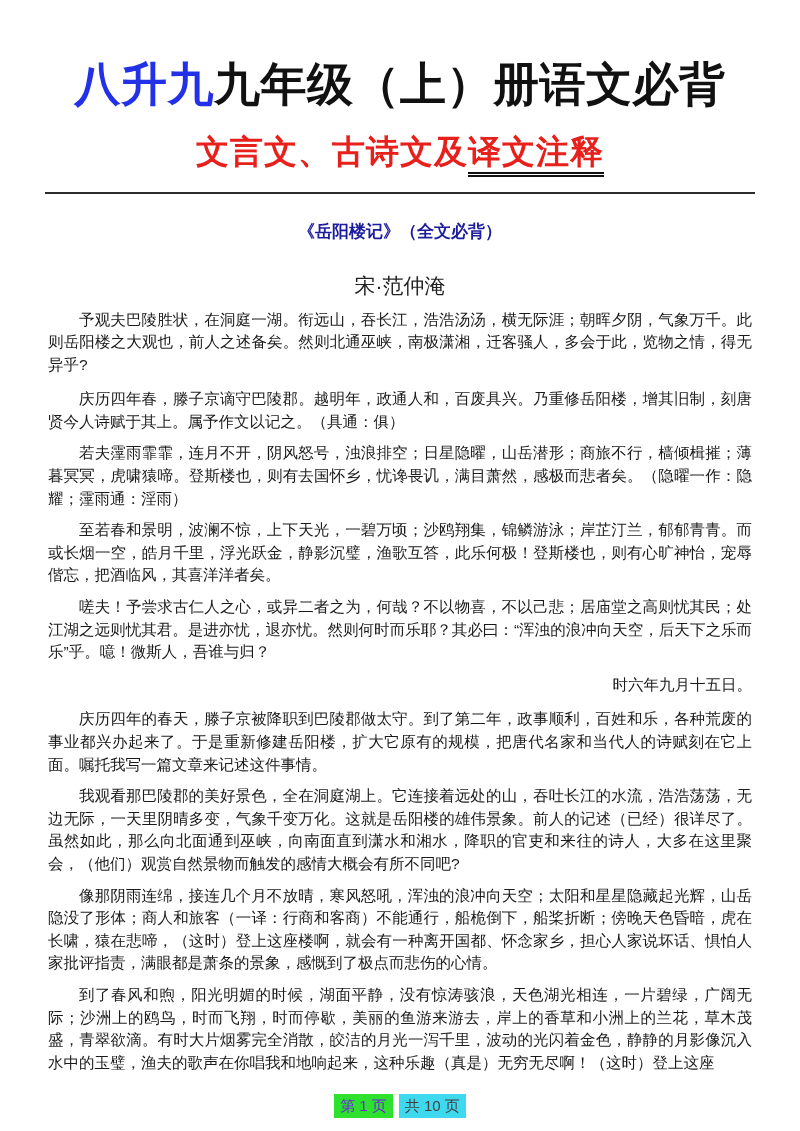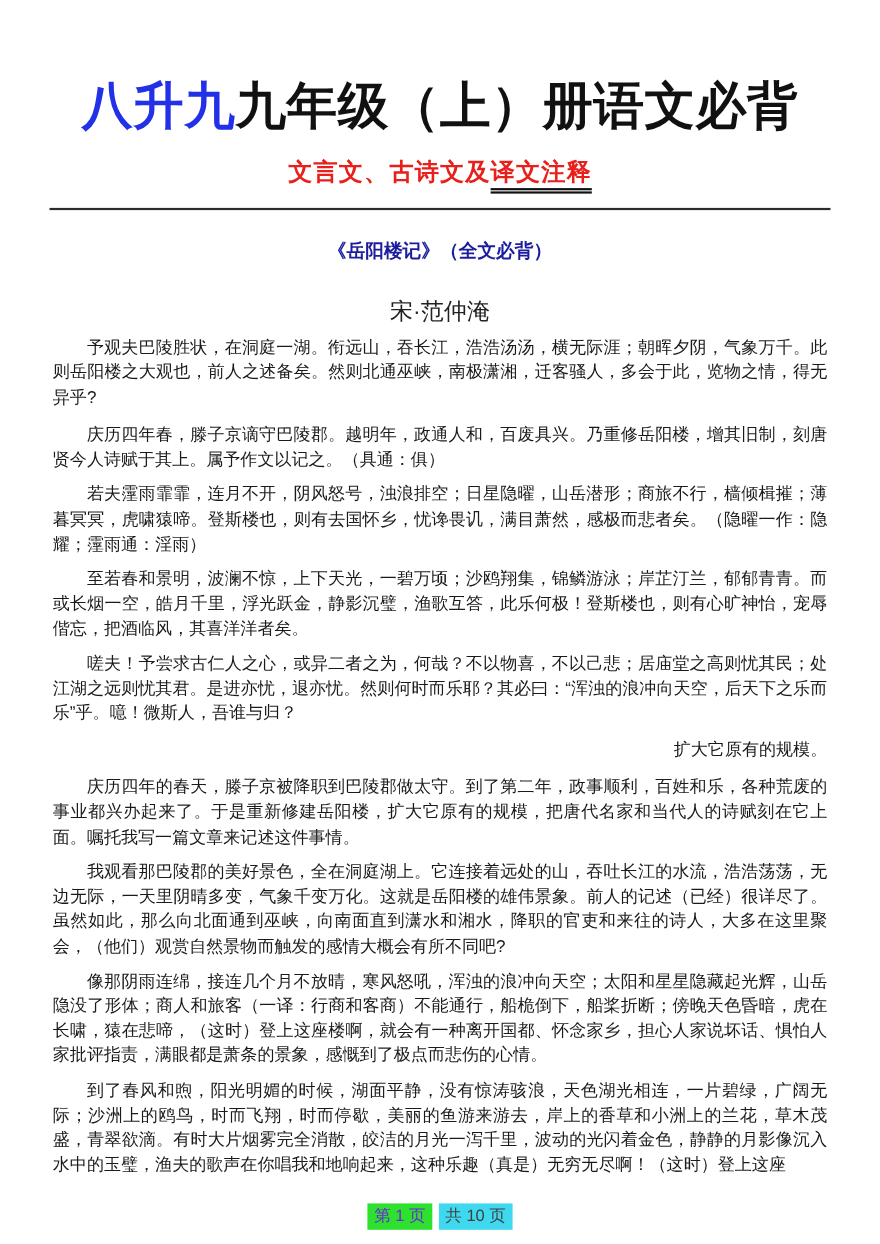--- a/index.html
+++ b/index.html
@@ -8,41 +8,41 @@
     background: #ffffff;
     font-family: "Liberation Sans", "DejaVu Sans", sans-serif;
   }
   .page {
     position: relative;
     width: 800px;
     height: 1131px;
     margin: 0 auto;
     background: #ffffff;
     box-sizing: border-box;
-    padding: 16px 48px;
+    padding: 4px 48px;
     overflow: hidden;
     color: #1a1a1a;
   }
   .title {
     margin: 52px 0 0 0;
     text-align: center;
     font-size: 46px;
     font-weight: 900;
     line-height: 1.25;
     color: #111111;
     letter-spacing: 0.5px;
     white-space: nowrap;
   }
   .title .title-blue {
     color: var(--title-blue, #2230e8);
   }
   .subtitle {
     margin: 16px 0 0 0;
     text-align: center;
-    font-size: 22px;
+    font-size: 33px;
     font-weight: 900;
     color: var(--subtitle-red, #e8201c);
     letter-spacing: 1px;
     white-space: nowrap;
   }
   .subtitle .dbl-underline {
     border-bottom: 5px double #111111;
     padding-bottom: 2px;
   }
   .rule {
@@ -129,21 +129,21 @@
   <p class="body-p">予观夫巴陵胜状，在洞庭一湖。衔远山，吞长江，浩浩汤汤，横无际涯；朝晖夕阴，气象万千。此则岳阳楼之大观也，前人之述备矣。然则北通巫峡，南极潇湘，迁客骚人，多会于此，览物之情，得无异乎?</p>
 
   <p class="body-p first">庆历四年春，滕子京谪守巴陵郡。越明年，政通人和，百废具兴。乃重修岳阳楼，增其旧制，刻唐贤今人诗赋于其上。属予作文以记之。（具通：俱）</p>
 
   <p class="body-p">若夫霪雨霏霏，连月不开，阴风怒号，浊浪排空；日星隐曜，山岳潜形；商旅不行，樯倾楫摧；薄暮冥冥，虎啸猿啼。登斯楼也，则有去国怀乡，忧谗畏讥，满目萧然，感极而悲者矣。（隐曜一作：隐耀；霪雨通：淫雨）</p>
 
   <p class="body-p">至若春和景明，波澜不惊，上下天光，一碧万顷；沙鸥翔集，锦鳞游泳；岸芷汀兰，郁郁青青。而或长烟一空，皓月千里，浮光跃金，静影沉璧，渔歌互答，此乐何极！登斯楼也，则有心旷神怡，宠辱偕忘，把酒临风，其喜洋洋者矣。</p>
 
   <p class="body-p">嗟夫！予尝求古仁人之心，或异二者之为，何哉？不以物喜，不以己悲；居庙堂之高则忧其民；处江湖之远则忧其君。是进亦忧，退亦忧。然则何时而乐耶？其必曰：“浑浊的浪冲向天空，后天下之乐而乐”乎。噫！微斯人，吾谁与归？</p>
 
-  <p class="date-line">扩大它原有的规模。</p>
+  <p class="date-line">时六年九月十五日。</p>
 
 
   <p class="body-p first">庆历四年的春天，滕子京被降职到巴陵郡做太守。到了第二年，政事顺利，百姓和乐，各种荒废的事业都兴办起来了。于是重新修建岳阳楼，扩大它原有的规模，把唐代名家和当代人的诗赋刻在它上面。嘱托我写一篇文章来记述这件事情。</p>
 
   <p class="body-p">我观看那巴陵郡的美好景色，全在洞庭湖上。它连接着远处的山，吞吐长江的水流，浩浩荡荡，无边无际，一天里阴晴多变，气象千变万化。这就是岳阳楼的雄伟景象。前人的记述（已经）很详尽了。虽然如此，那么向北面通到巫峡，向南面直到潇水和湘水，降职的官吏和来往的诗人，大多在这里聚会，（他们）观赏自然景物而触发的感情大概会有所不同吧?</p>
 
   <p class="body-p">像那阴雨连绵，接连几个月不放晴，寒风怒吼，浑浊的浪冲向天空；太阳和星星隐藏起光辉，山岳隐没了形体；商人和旅客（一译：行商和客商）不能通行，船桅倒下，船桨折断；傍晚天色昏暗，虎在长啸，猿在悲啼，（这时）登上这座楼啊，就会有一种离开国都、怀念家乡，担心人家说坏话、惧怕人家批评指责，满眼都是萧条的景象，感慨到了极点而悲伤的心情。</p>
 
   <p class="body-p">到了春风和煦，阳光明媚的时候，湖面平静，没有惊涛骇浪，天色湖光相连，一片碧绿，广阔无际；沙洲上的鸥鸟，时而飞翔，时而停歇，美丽的鱼游来游去，岸上的香草和小洲上的兰花，草木茂盛，青翠欲滴。有时大片烟雾完全消散，皎洁的月光一泻千里，波动的光闪着金色，静静的月影像沉入水中的玉璧，渔夫的歌声在你唱我和地响起来，这种乐趣（真是）无穷无尽啊！（这时）登上这座</p>
 

